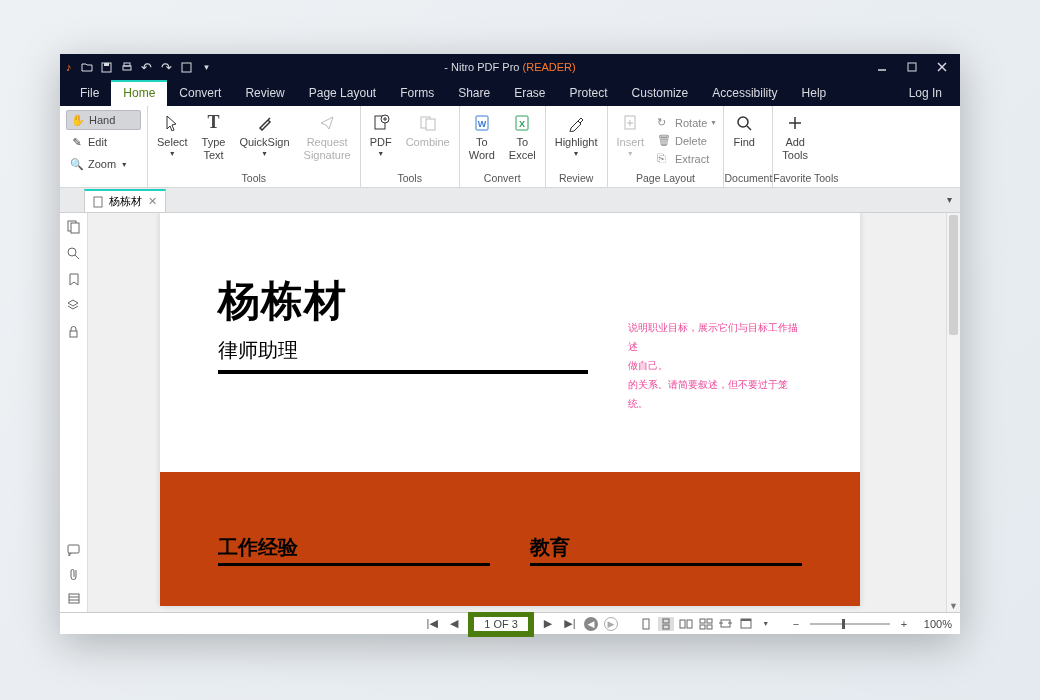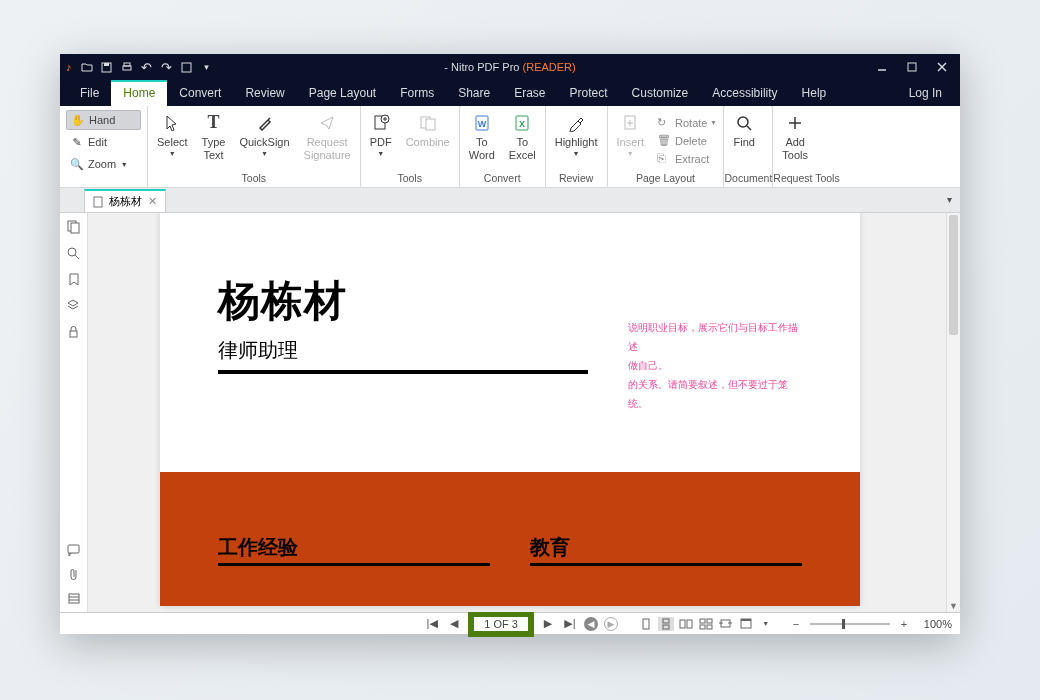--- a/index.html
+++ b/index.html
@@ -425,21 +425,21 @@
             <div class="tool-ico">
               <svg width="16" height="16">
                 <line x1="8" y1="2" x2="8" y2="14" stroke="#333" stroke-width="1.5"></line>
                 <line x1="2" y1="8" x2="14" y2="8" stroke="#333" stroke-width="1.5"></line>
               </svg>
             </div>
             <div class="lbl" style="white-space:pre">Add
 Tools</div>
           </div>
       </div>
-      <div class="group-label">Request Tools</div>
+      <div class="group-label">Favorite Tools</div>
     </div>
   </div>
 
   <div class="tabbar">
     <div class="doc-tab">
       <span>
           <svg width="10" height="12">
             <rect x="1" y="1" width="8" height="10" fill="none" stroke="#777"></rect>
           </svg>
         </span>

